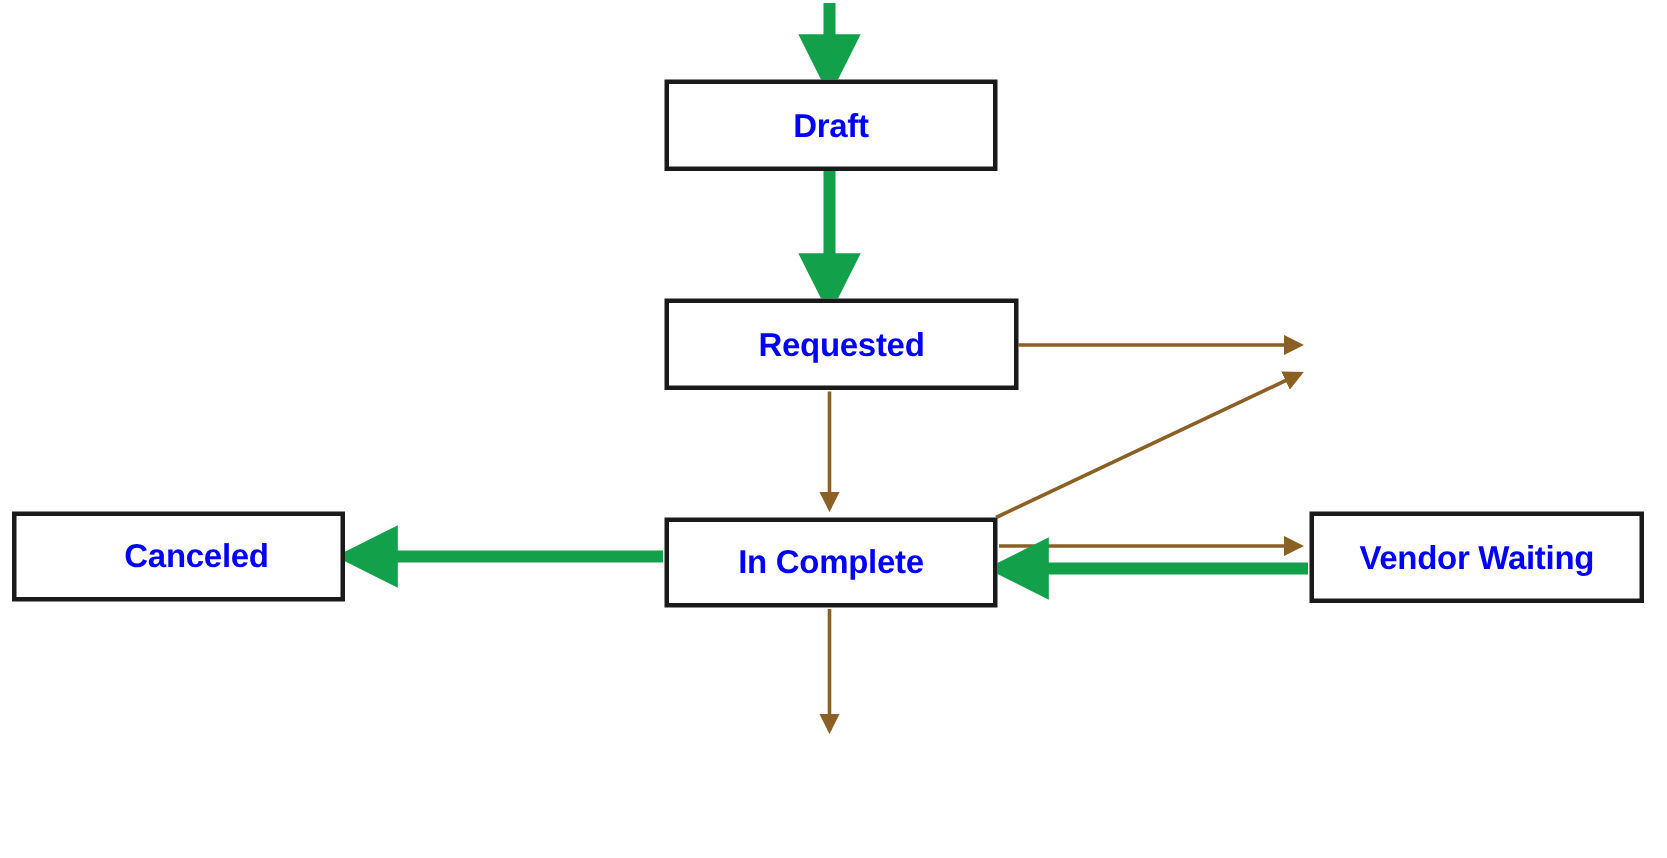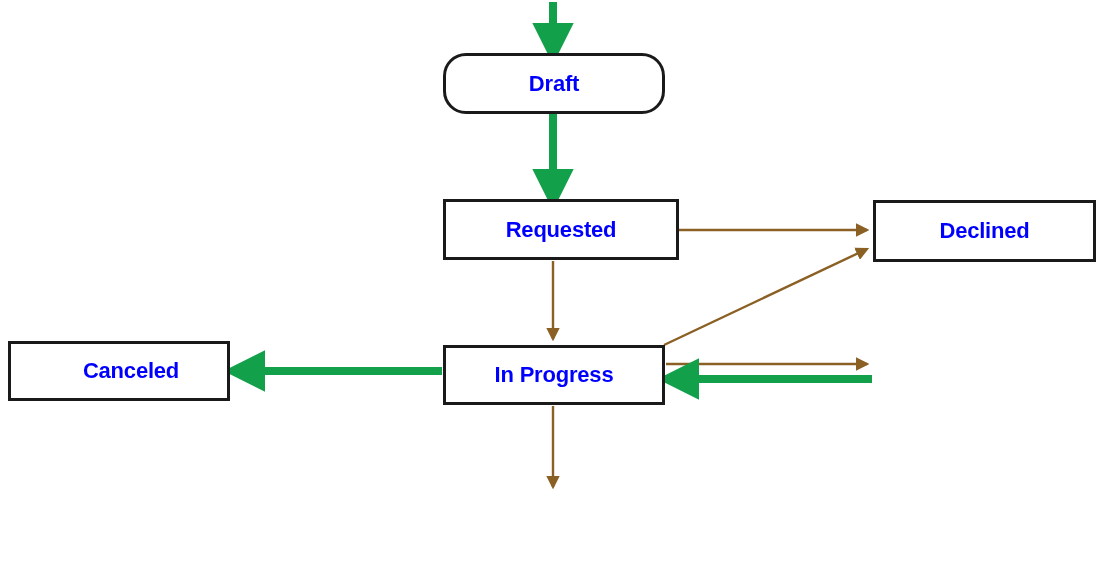--- a/index.html
+++ b/index.html
@@ -35,21 +35,21 @@
   }
   .node-label {
     color: #0000ff;
     font-weight: bold;
     font-size: 22px;
     letter-spacing: -0.2px;
     white-space: nowrap;
     font-family: "Liberation Sans", sans-serif;
   }
   
-  #node-draft        { left: 443px; top: 53px;  width: 222px; height: 61px; border-radius: 23px; }
+  #node-draft        { left: 443px; top: 53px;  width: 222px; height: 61px; }
   #node-requested    { left: 443px; top: 199px; width: 236px; height: 61px; }
   #node-declined     { left: 873px; top: 200px; width: 223px; height: 62px; }
   #node-inprogress   { left: 443px; top: 345px; width: 222px; height: 60px; }
   #node-vendorwait   { left: 873px; top: 341px; width: 223px; height: 61px; }
   #node-canceled     { left: 8px;  top: 341px; width: 222px; height: 60px; padding-left: 24px; }
   #node-workcomplete { left: 441px; top: 492px; width: 222px; height: 58px; }
 </style>
 </head>
 <body>
 
@@ -85,27 +85,27 @@
   </svg>
 
   <div class="node" id="node-draft">
     <span class="node-label">Draft</span>
   </div>
 
   <div class="node" id="node-requested">
     <span class="node-label">Requested</span>
   </div>
 
-  <div class="node" id="node-declined">
-    <span class="node-label">Declined</span>
+
+  <div class="node" id="node-inprogress">
+    <span class="node-label">In Complete</span>
   </div>
 
-  <div class="node" id="node-inprogress">
-    <span class="node-label">In Progress</span>
+  <div class="node" id="node-vendorwait">
+    <span class="node-label">Vendor Waiting</span>
   </div>
-
 
   <div class="node" id="node-canceled">
     <span class="node-label">Canceled</span>
   </div>
 
 
 </div>
 
 </body></html>

